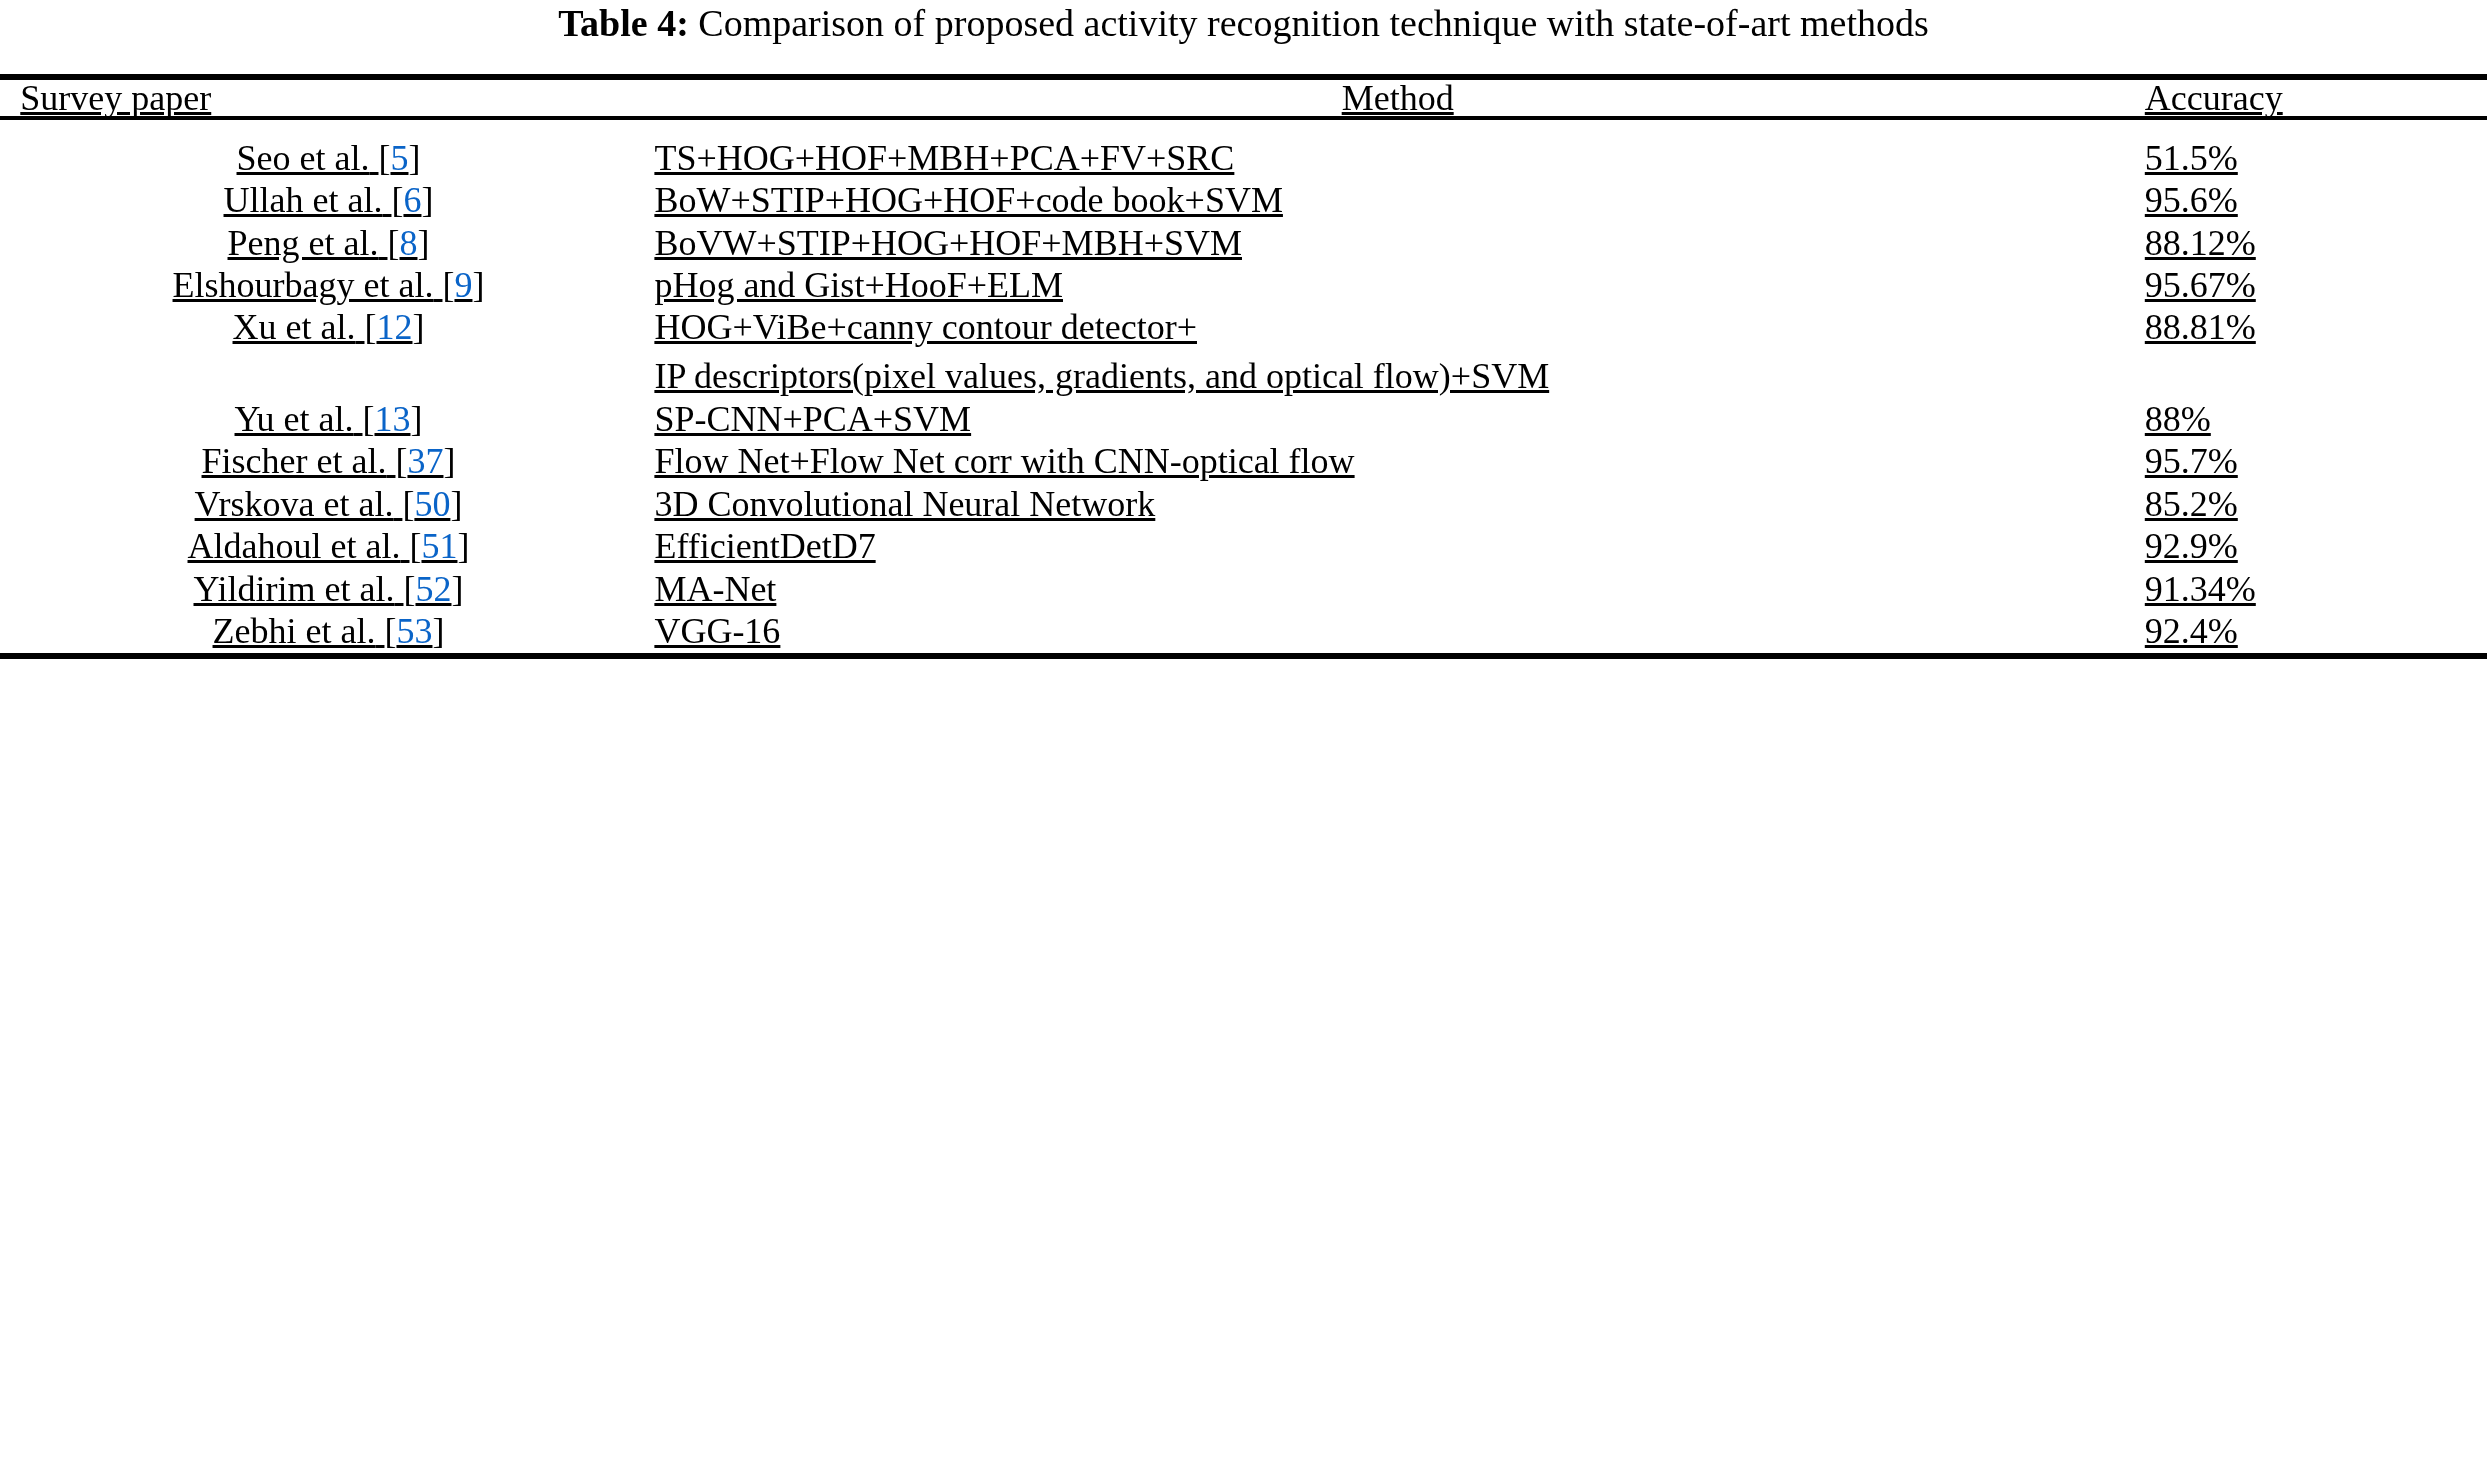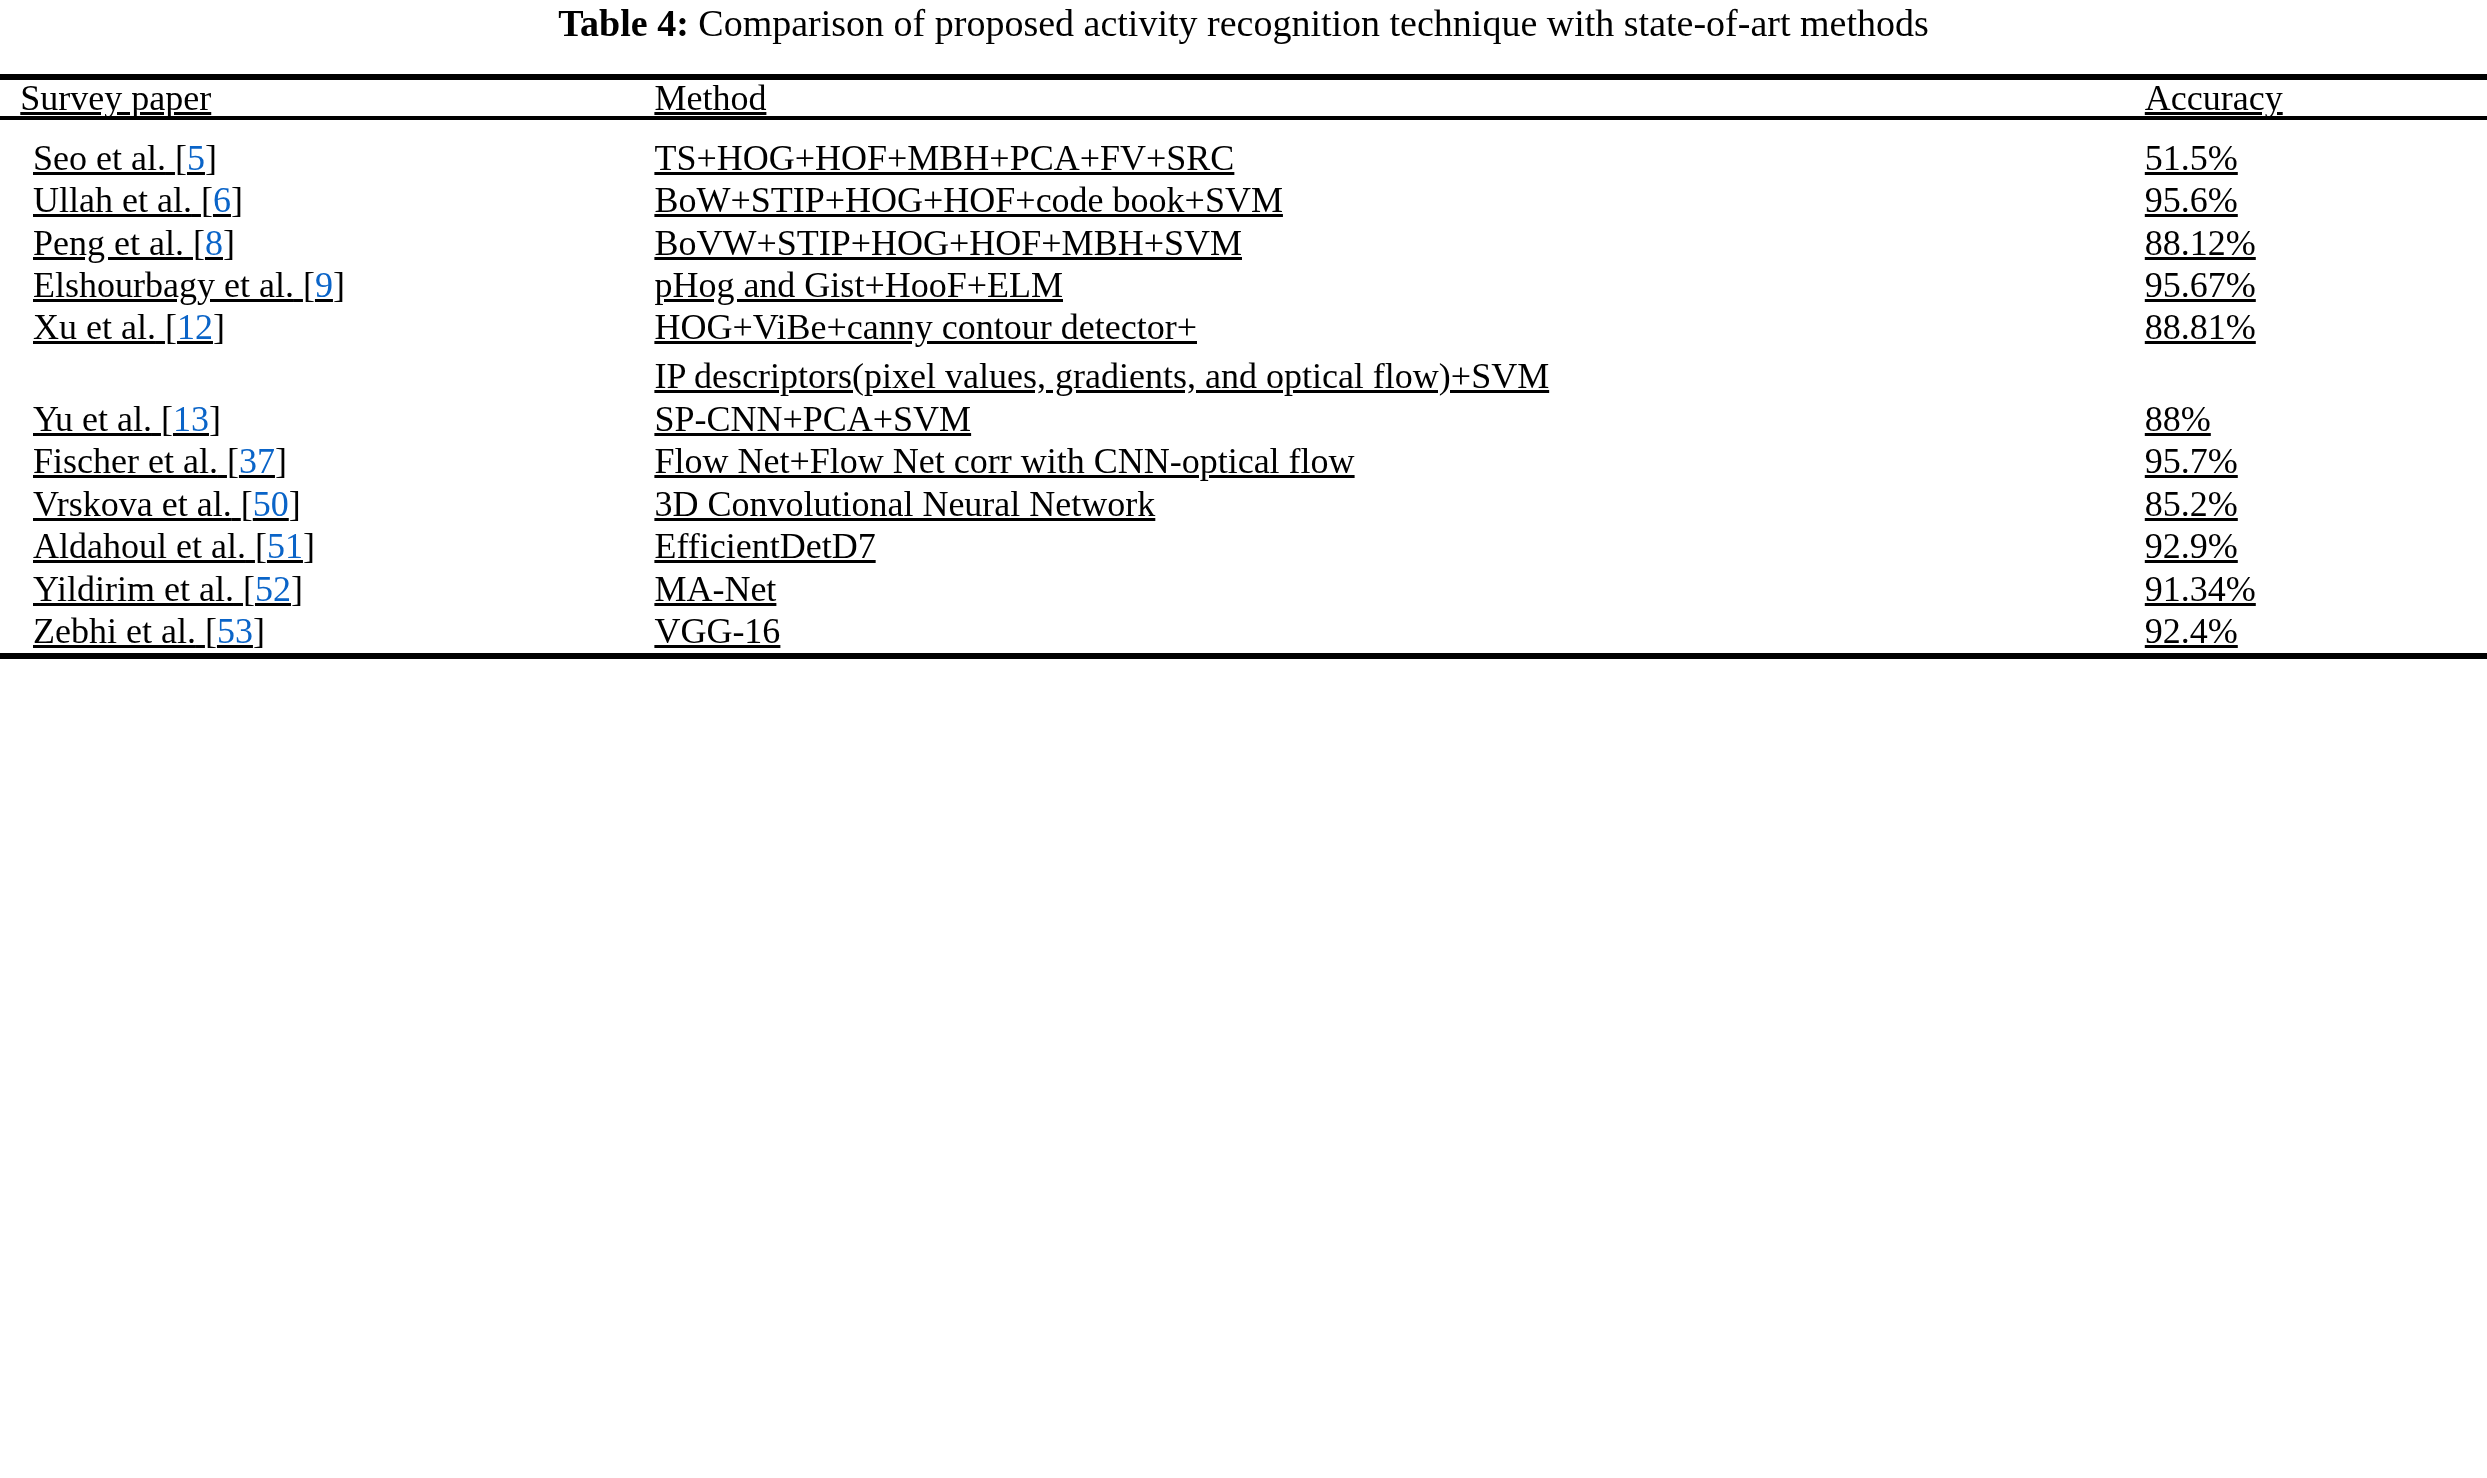--- a/index.html
+++ b/index.html
@@ -66,31 +66,31 @@
   }
 
   
   .head-row th {
     padding-top: 29px;
     padding-bottom: 25.4px;
     font-size: 36px;
     line-height: 1.0;
   }
   .head-row th.h-survey   { padding-left: 20.3px; }
-  .head-row th.h-method   { padding-left: 6.4px; }
+  .head-row th.h-method   { padding-left: 6.4px; text-align: center; }
   .head-row th.h-accuracy { padding-left: 3.8px; }
 
   
   .body-row td {
     padding-top: 14px;
     padding-bottom: 14px;
     font-size: 36px;
     line-height: 1.18;
   }
-  .body-row td.d-survey   { padding-left: 33px; white-space: nowrap; }
+  .body-row td.d-survey   { padding-left: 9px; white-space: nowrap; text-align: center; }
   .body-row td.d-method   { padding-left: 6.4px; }
   .body-row td.d-accuracy { padding-left: 3.8px; white-space: nowrap; }
 
   .body-row:first-child td { padding-top: 16.5px; }
 
   .method-line { display: block; }
   .method-line + .method-line { margin-top: 6.4px; }
 
   .cite { color: #0a64c8; }
   .bracket { color: #000000; }

